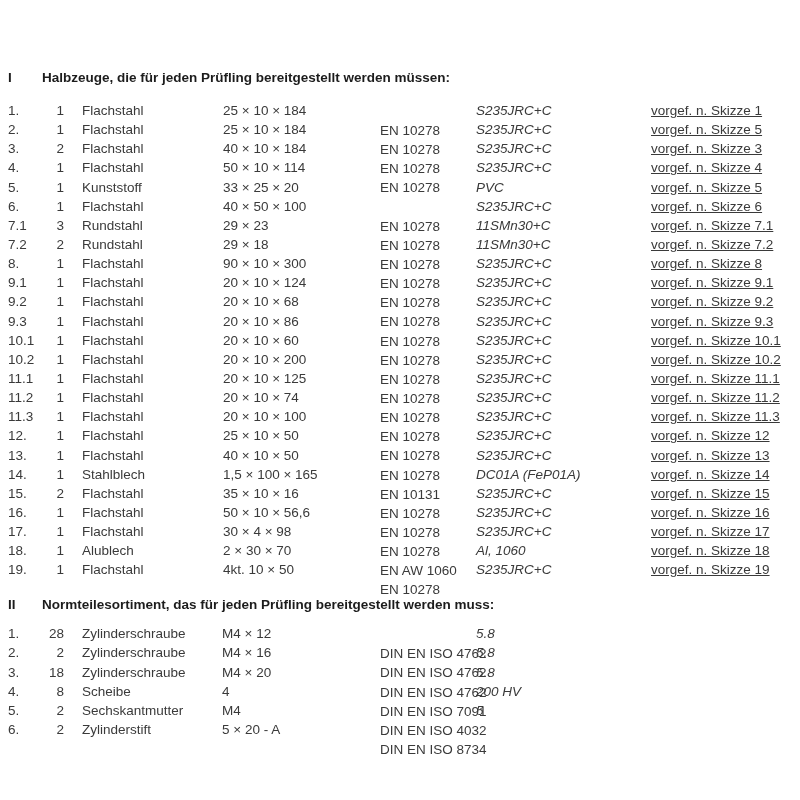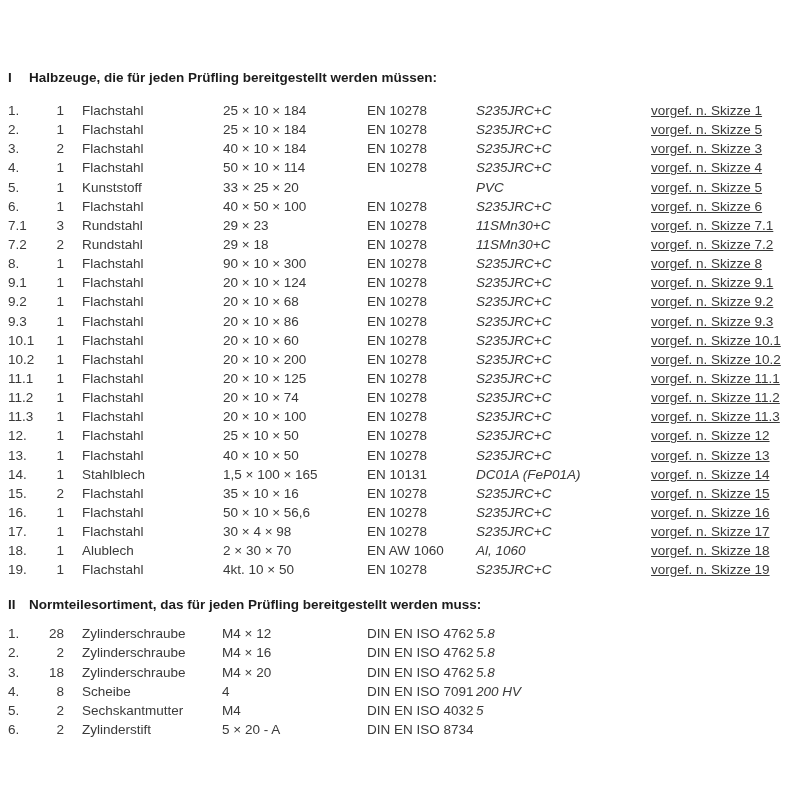--- a/index.html
+++ b/index.html
@@ -19,41 +19,41 @@
     left: 0; width: 800px;
     font-weight: bold;
     font-size: 13.5px;
     color: #1c1c1c;
     white-space: nowrap;
   }
   .section-header .numeral {
     position: absolute; left: 8px;
   }
   .section-header .title {
-    position: absolute; left: 29px;
+    position: absolute; left: 42px;
   }
   #sec1-header { top: 70px; }
   #sec2-header { top: 597px; }
   .rows { position: absolute; left: 0; width: 800px; }
   #sec1-rows { top: 101px; }
   #sec2-rows { top: 624px; }
   .row {
     position: relative;
     height: 19.15px;
     line-height: 19.15px;
     font-size: 13.5px;
     color: #3a3a3a;
     white-space: nowrap;
   }
   .cell { position: absolute; top: 0; }
   .c-no   { left: 8px; }
   .c-qty  { left: 18px; width: 46px; text-align: right; }
   .c-name { left: 82px; }
   .c-dims { left: 223px; }
-  .c-std  { left: 367px; }
+  .c-std  { left: 380px; margin-top: 20px; }
   .c-mat  { left: 476px; font-style: italic; }
   .c-note { left: 651px; text-decoration: underline; }
   .sec2 .row { height: 19.3px; line-height: 19.3px; }
   .sec2 .c-dims { left: 222px; }
 </style>
 </head>
 <body>
 
 <div class="page">
 

